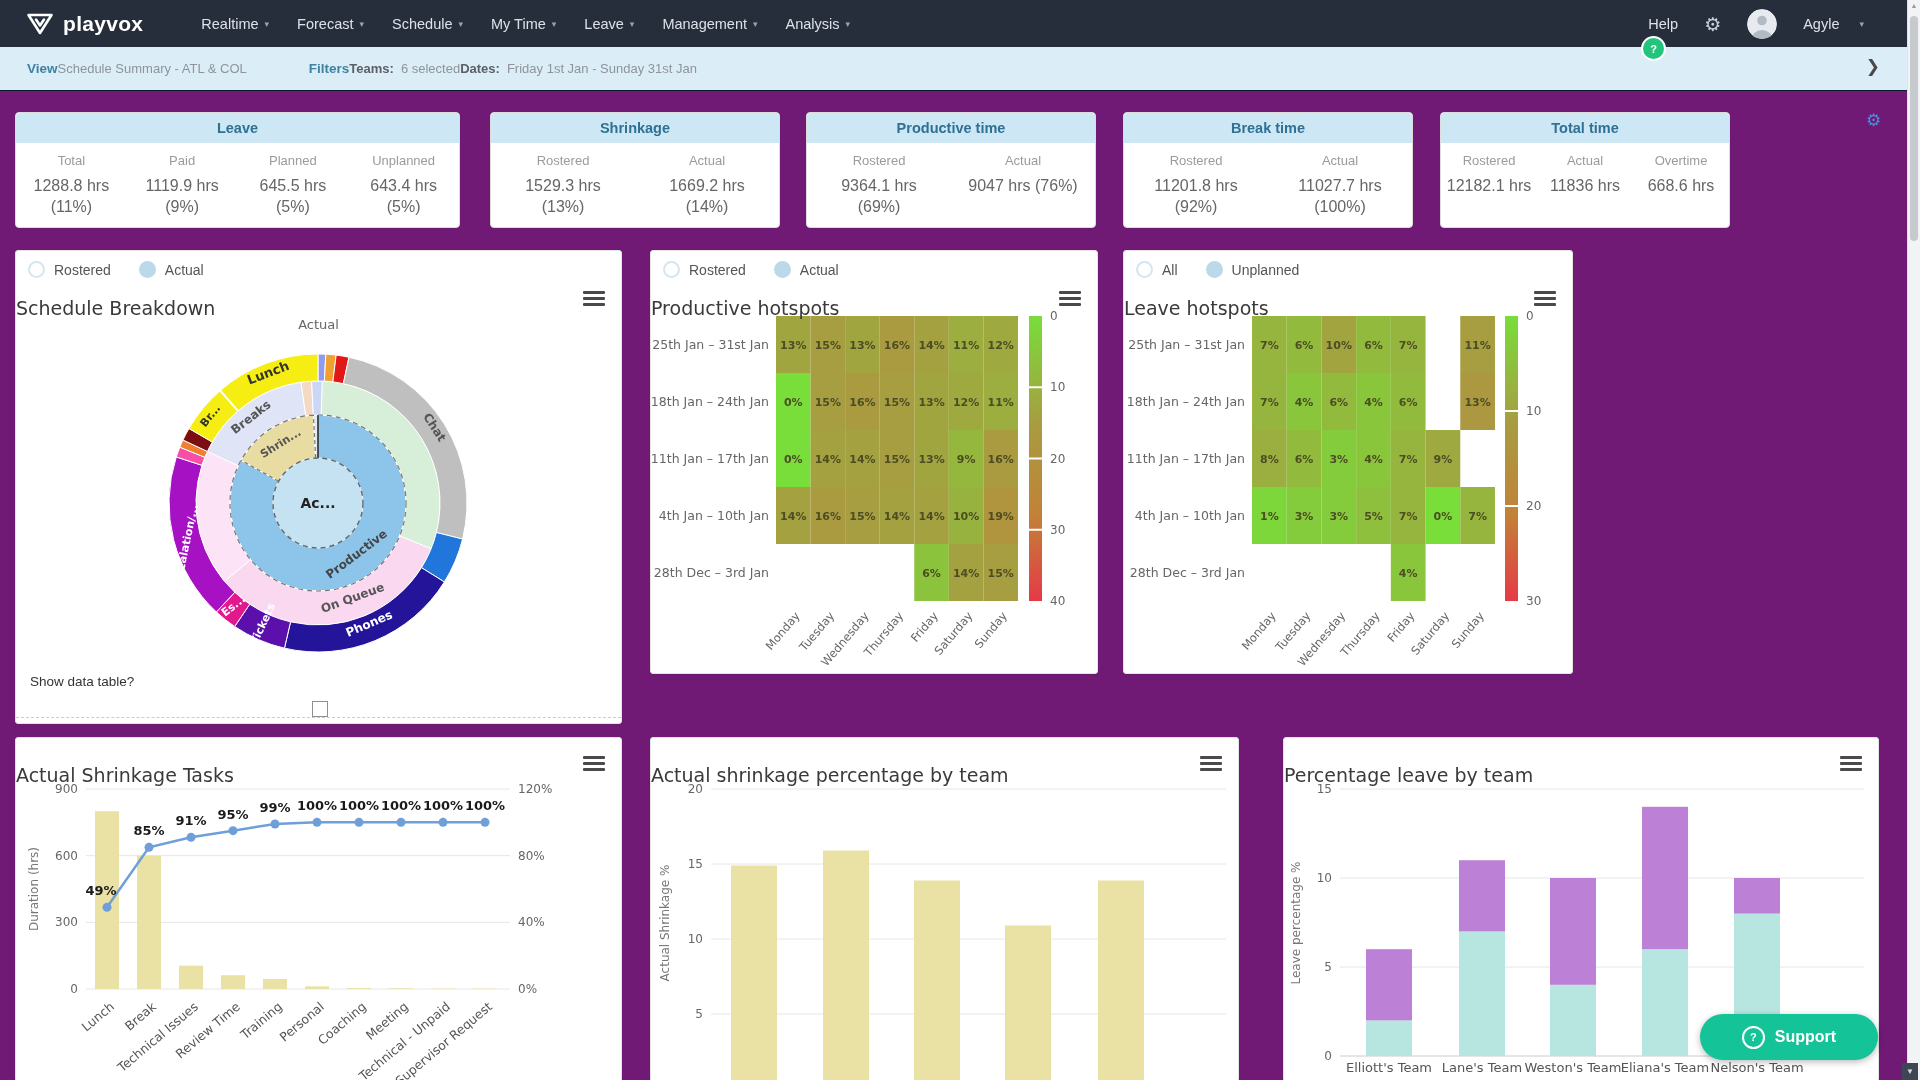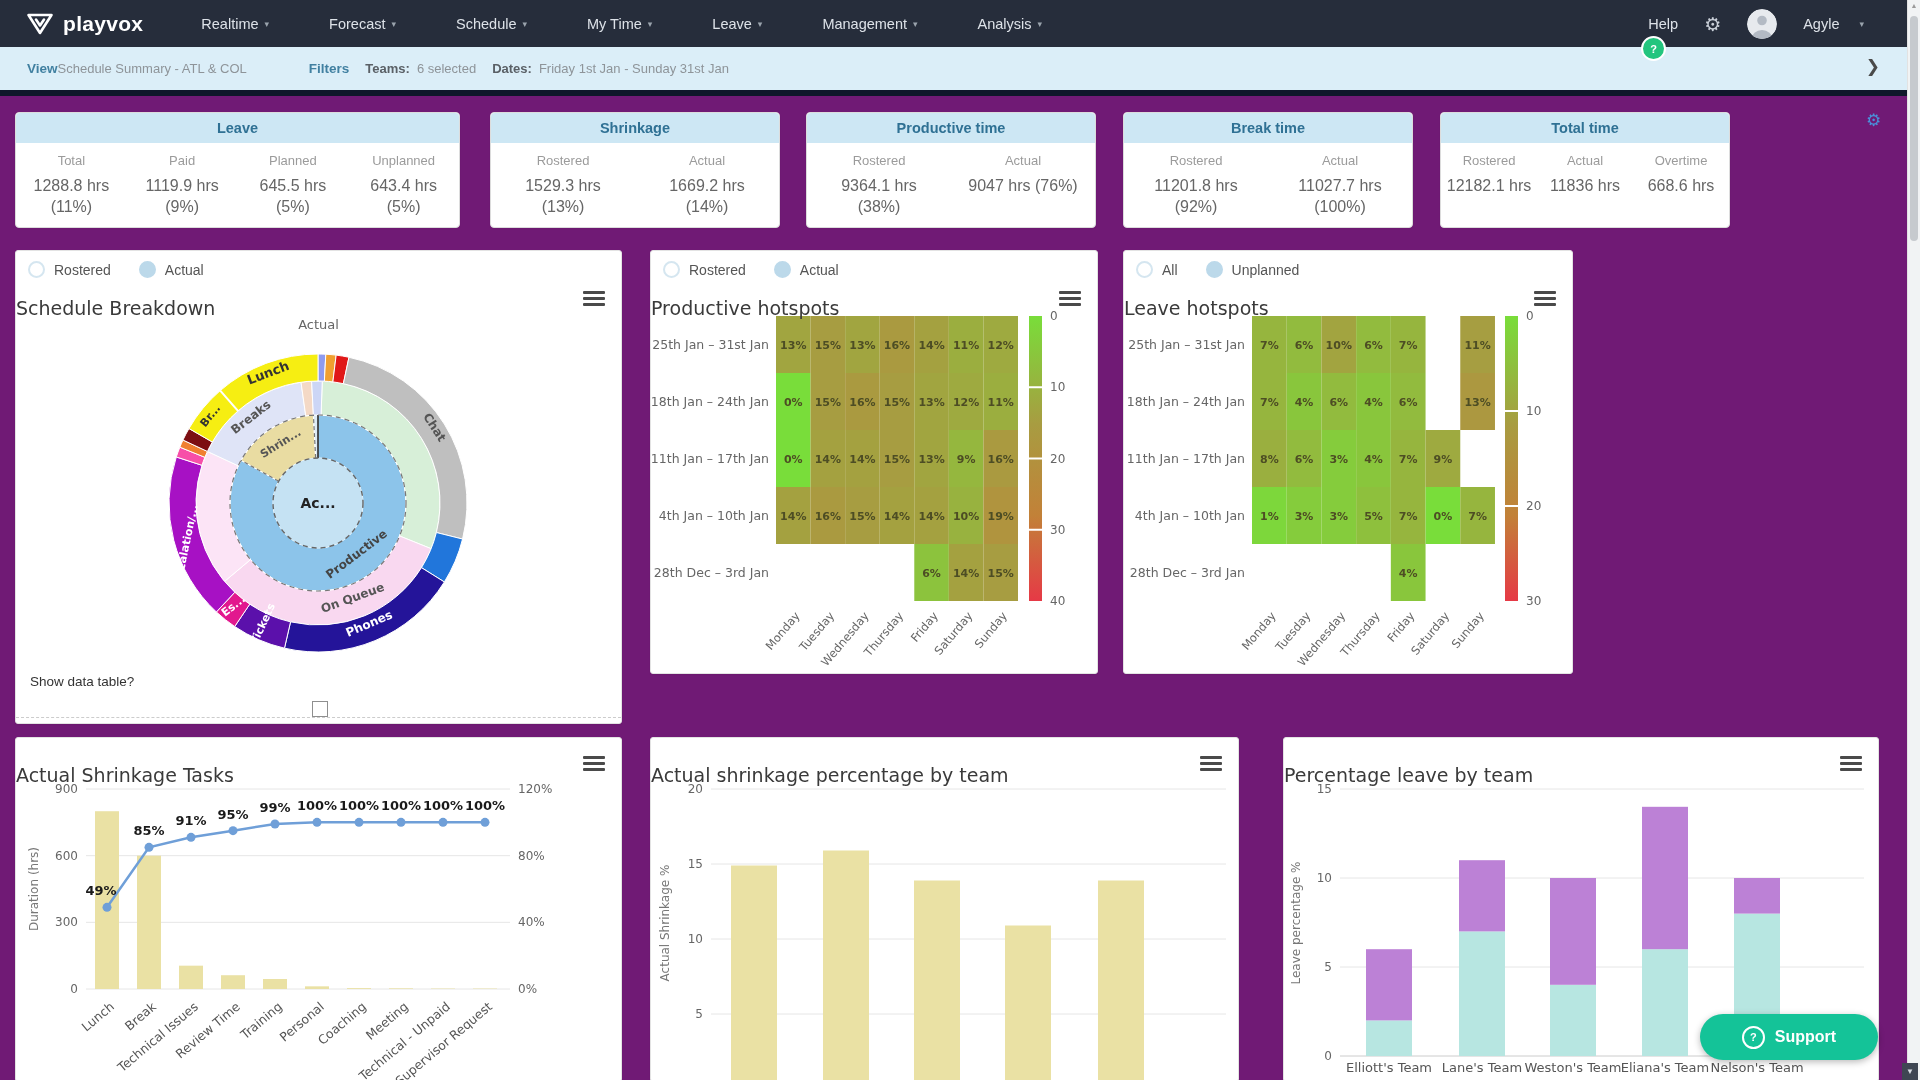--- a/index.html
+++ b/index.html
@@ -1,35 +1,35 @@
 <!DOCTYPE html>
 <html><head>
 <meta charset="utf-8">
 <style>
   html,body{margin:0;padding:0;background:#efeff0;}
   #app{position:relative;width:1920px;height:1080px;overflow:hidden;background:#701a75;font-family:"Liberation Sans",sans-serif;}
   
   .topnav{position:absolute;left:0;top:0;width:1920px;height:47px;background:#262d3b;display:flex;align-items:center;z-index:20;}
   .logo{display:flex;align-items:center;gap:9px;margin-left:26px;cursor:pointer;}
   .logo .brand{color:#fff;font-size:21px;font-weight:bold;letter-spacing:.3px;}
-  .navitems{display:flex;margin-left:58px;gap:60px;}
+  .navitems{display:flex;margin-left:58px;gap:28px;}
   .navitem{color:#dde2e8;font-size:14.5px;display:flex;align-items:center;gap:6px;cursor:pointer;}
   .caret{font-size:9px;color:#9aa3ad;}
   .navright{margin-left:auto;display:flex;align-items:center;gap:26px;margin-right:56px;}
   .navlink{color:#dde2e8;font-size:14.5px;cursor:pointer;}
   .navgear{color:#c9cfd8;font-size:19px;cursor:pointer;font-family:"DejaVu Sans",sans-serif;}
   .avatar{width:30px;height:30px;border-radius:50%;overflow:hidden;display:block;}
   .usermenu{color:#dde2e8;font-size:14.5px;display:flex;align-items:center;gap:20px;cursor:pointer;}
   .helpbadge{position:absolute;left:1641px;top:36px;width:21px;height:21px;border-radius:50%;background:#23c57e;border:2px solid #fff;color:#fff;font:bold 11px "Liberation Sans",sans-serif;display:flex;align-items:center;justify-content:center;z-index:30;}
   
-  .fbar{position:absolute;left:0;top:47px;width:1920px;height:43px;background:#dbeef8;border-bottom:6px solid #0f172a;display:flex;align-items:center;z-index:10;}
+  .fbar{position:absolute;left:0;top:47px;width:1920px;height:43px;background:#dbeef8;border-bottom:1px solid #0f172a;display:flex;align-items:center;z-index:10;}
   .fb-strong{font-weight:bold;color:#4180a1;font-size:13.5px;}
   .fb-key{font-weight:bold;color:#5a6066;font-size:13px;}
   .fb-val{color:#8e9499;font-size:13px;}
-  .fbar .m1{margin-left:27px}.fbar .m2{}.fbar .m3{margin-left:62px}.fbar .m4{margin-left:16px}.fbar .m5{margin-left:7px}
+  .fbar .m1{margin-left:27px}.fbar .m2{}.fbar .m3{margin-left:62px}.fbar .m4{margin-left:0}.fbar .m5{margin-left:7px}
   .fchev{position:absolute;right:40px;top:9px;font-size:17px;color:#4a4a4a;cursor:pointer;}
   
   .kcard{position:absolute;top:112px;background:#fff;border:1px solid #dcdcdc;border-radius:4px;box-shadow:0 1px 2px rgba(0,0,0,.05);height:116px;box-sizing:border-box;}
   .khead{background:#cde7f4;color:#2f7194;font-size:14.5px;font-weight:bold;text-align:center;padding:7px 0;border-radius:4px 4px 0 0;}
   .kbody{display:flex;}
   .kmetric{flex:1;text-align:center;padding-top:10px;}
   .klabel{font-size:13px;color:#9b9b9b;}
   .kvalue{font-size:16px;color:#666;margin-top:8px;line-height:1.3;padding:0 4px;}
   .dashgear{position:absolute;left:1866px;top:110px;color:#4a90d9;font-size:17px;cursor:pointer;font-family:"DejaVu Sans",sans-serif;}
   
@@ -162,21 +162,21 @@
             <div class="klabel">Actual</div>
             <div class="kvalue">1669.2 hrs<div>(14%)</div></div>
           </div>
         </div>
       </div>
       <div class="kcard" style="left: 806px; width: 290px;">
         <div class="khead">Productive time</div>
         <div class="kbody">
           <div class="kmetric">
             <div class="klabel">Rostered</div>
-            <div class="kvalue">9364.1 hrs<div>(38%)</div></div>
+            <div class="kvalue">9364.1 hrs<div>(69%)</div></div>
           </div>
           <div class="kmetric">
             <div class="klabel">Actual</div>
             <div class="kvalue">9047 hrs (76%)</div>
           </div>
         </div>
       </div>
       <div class="kcard" style="left: 1123px; width: 290px;">
         <div class="khead">Break time</div>
         <div class="kbody">

